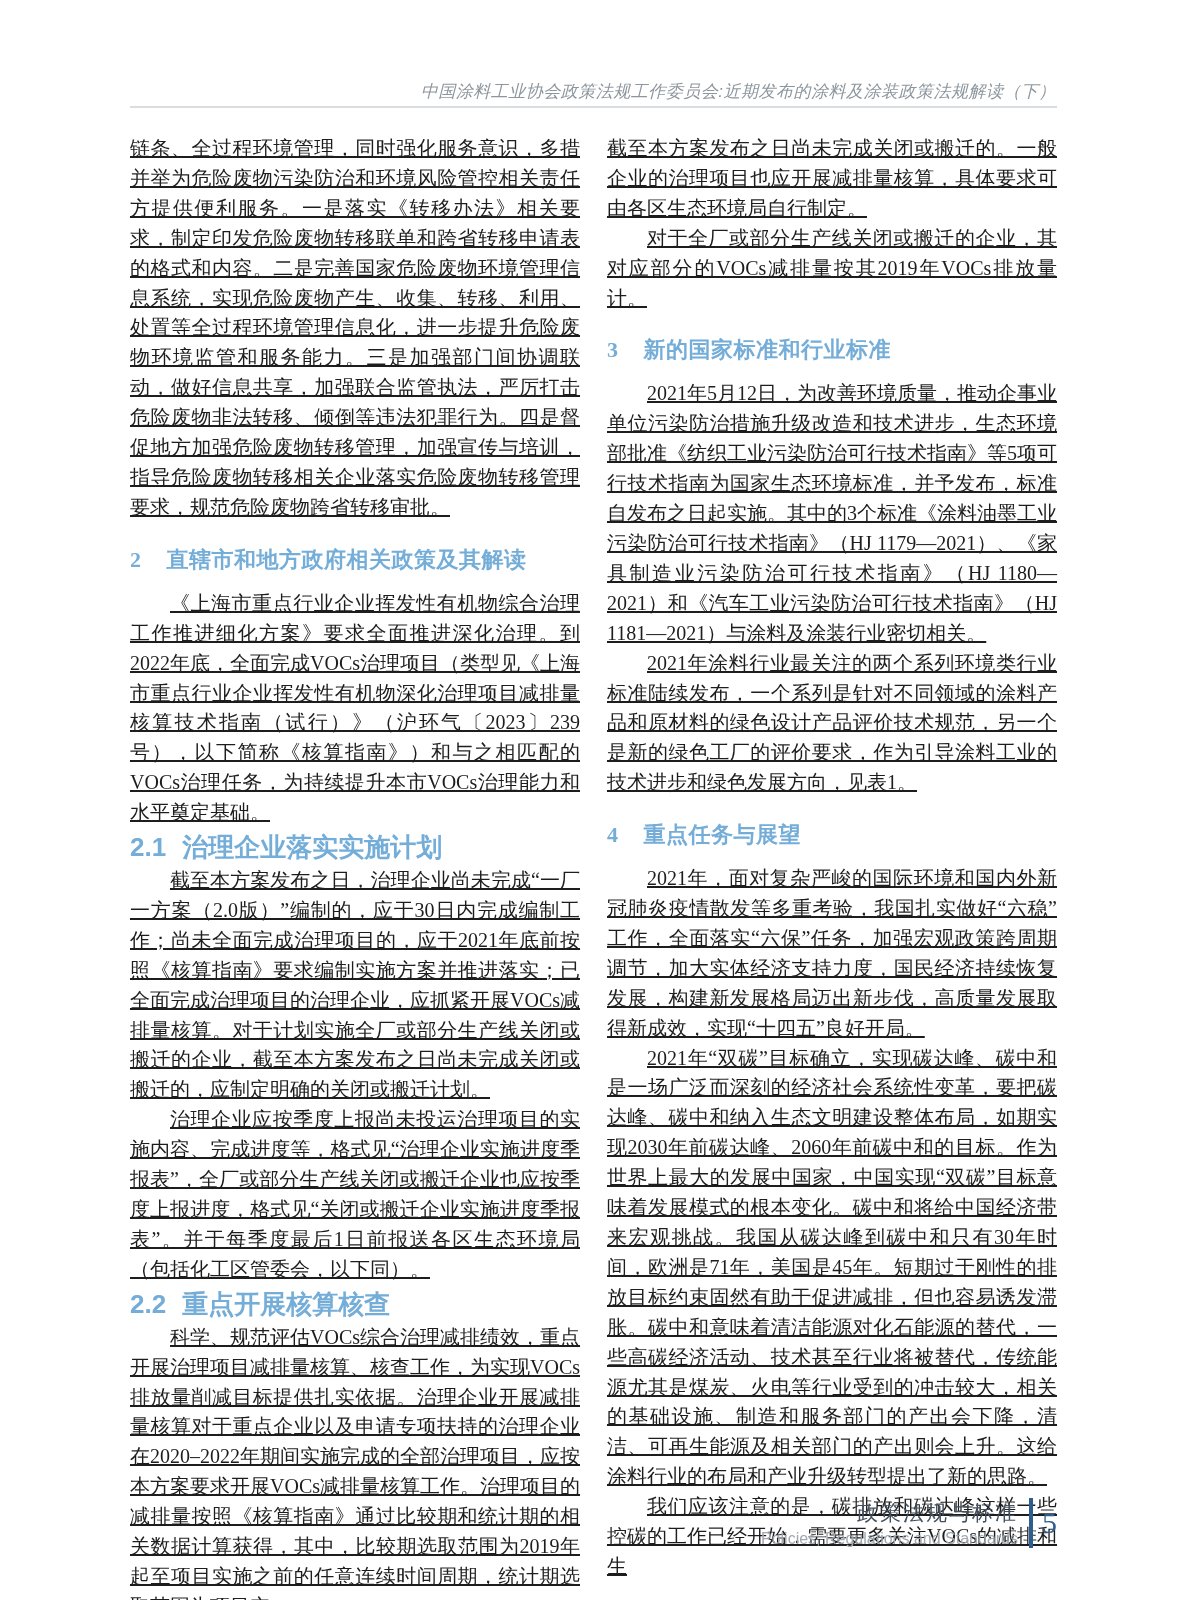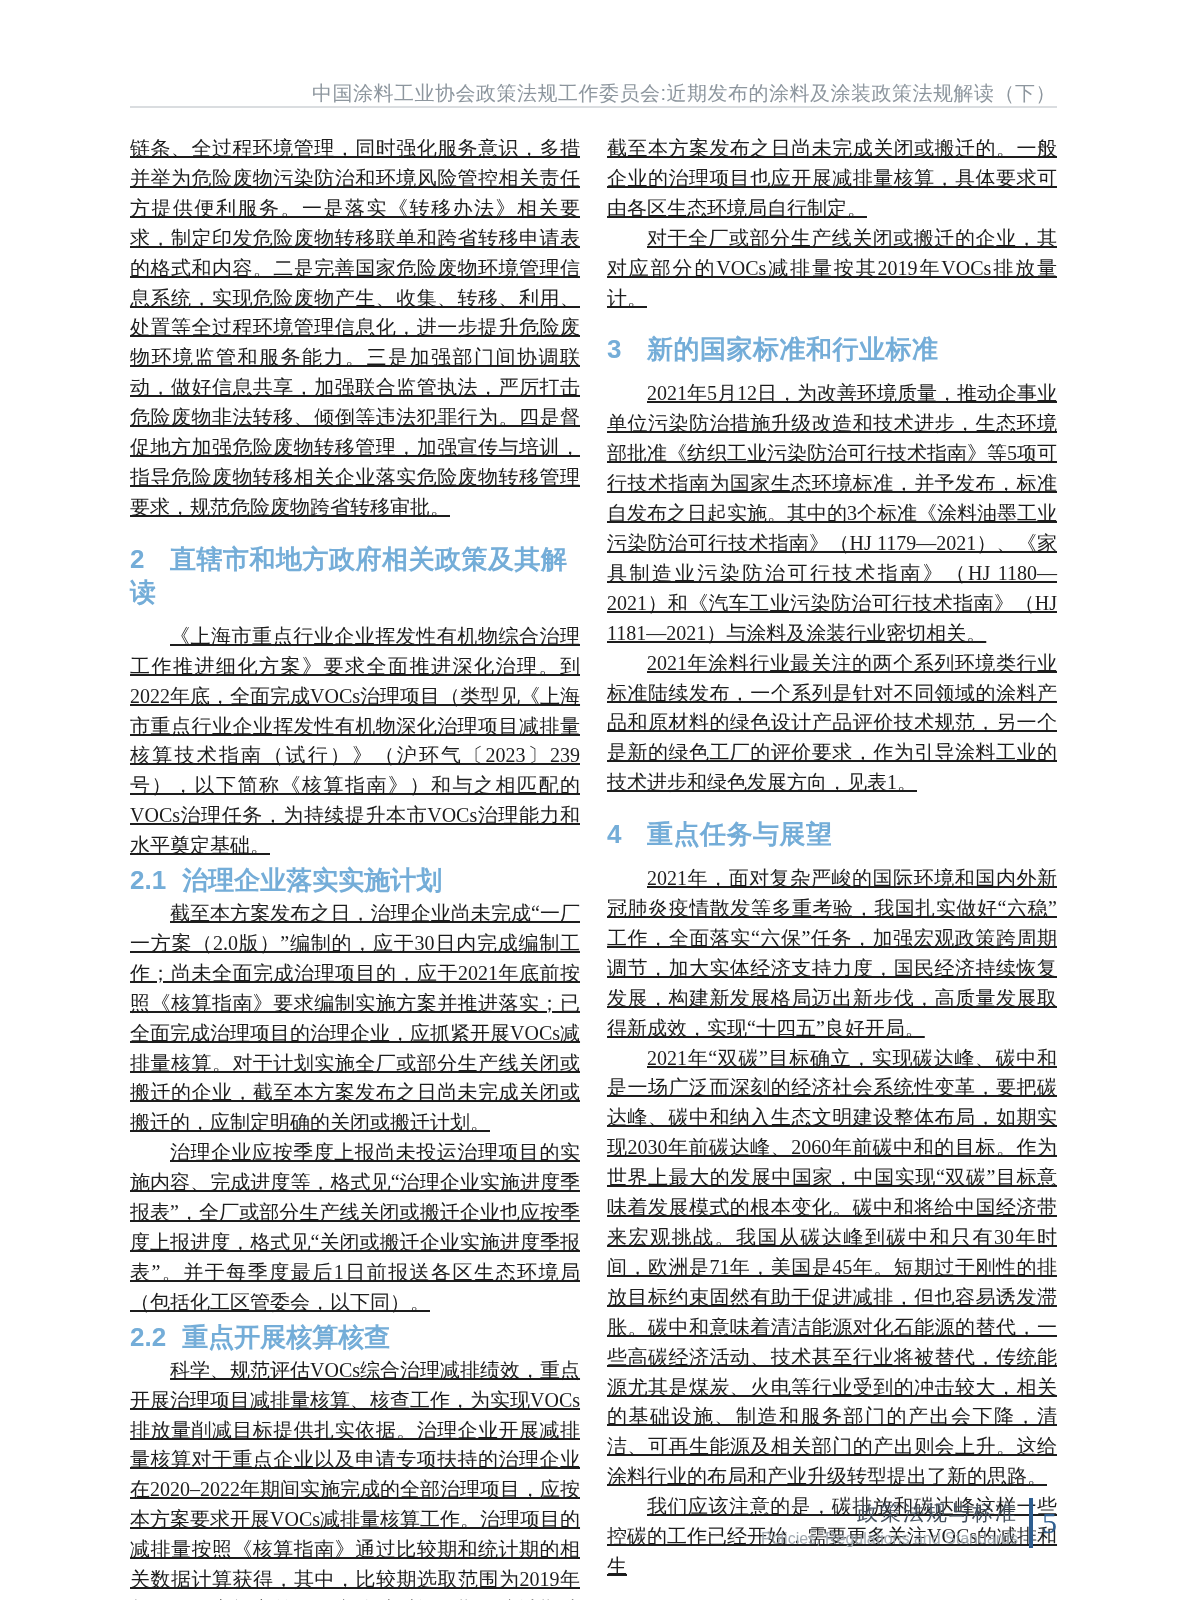--- a/index.html
+++ b/index.html
@@ -10,24 +10,25 @@
     background:#ffffff;
     overflow:hidden;
     font-family:"Liberation Serif","DejaVu Serif",serif;
     color:#212121;
   }
   .running-head{
     position:absolute;
     top:80px;
     right:131px;
     font-family:"Liberation Sans","DejaVu Sans",sans-serif;
-    font-size:20px;
+    font-size:17px;
     letter-spacing:0.5px;
     color:#8D969E;
     white-space:nowrap;
+    font-style:italic;
   }
   .head-rule{
     position:absolute;
     top:106px;
     left:130px;
     width:927px;
     height:2px;
     background:#DADDE0;
   }
   .content{
@@ -47,23 +48,23 @@
     line-height:29.9px;
     text-align:justify;
     text-justify:inter-ideograph;
     text-indent:2em;
     color:#1d1d1d;
     text-decoration:underline;
   }
   p.no-indent{text-indent:0;}
   .sec{
     margin:20px 0 13px 0;
-    font-family:Liberation Sans, sans-serif;
+    font-family:Liberation Serif, serif;
     font-weight:bold;
-    font-size:26px;
+    font-size:22px;
     line-height:33px;
     color:#74ADD8;
     letter-spacing:0.5px;
   }
   .sec .sec-num{margin-right:25px;}
   .subsec{
     margin:6px 0 5px 0;
     font-family:"Liberation Sans","DejaVu Sans",sans-serif;
     font-weight:bold;
     font-size:26px;

